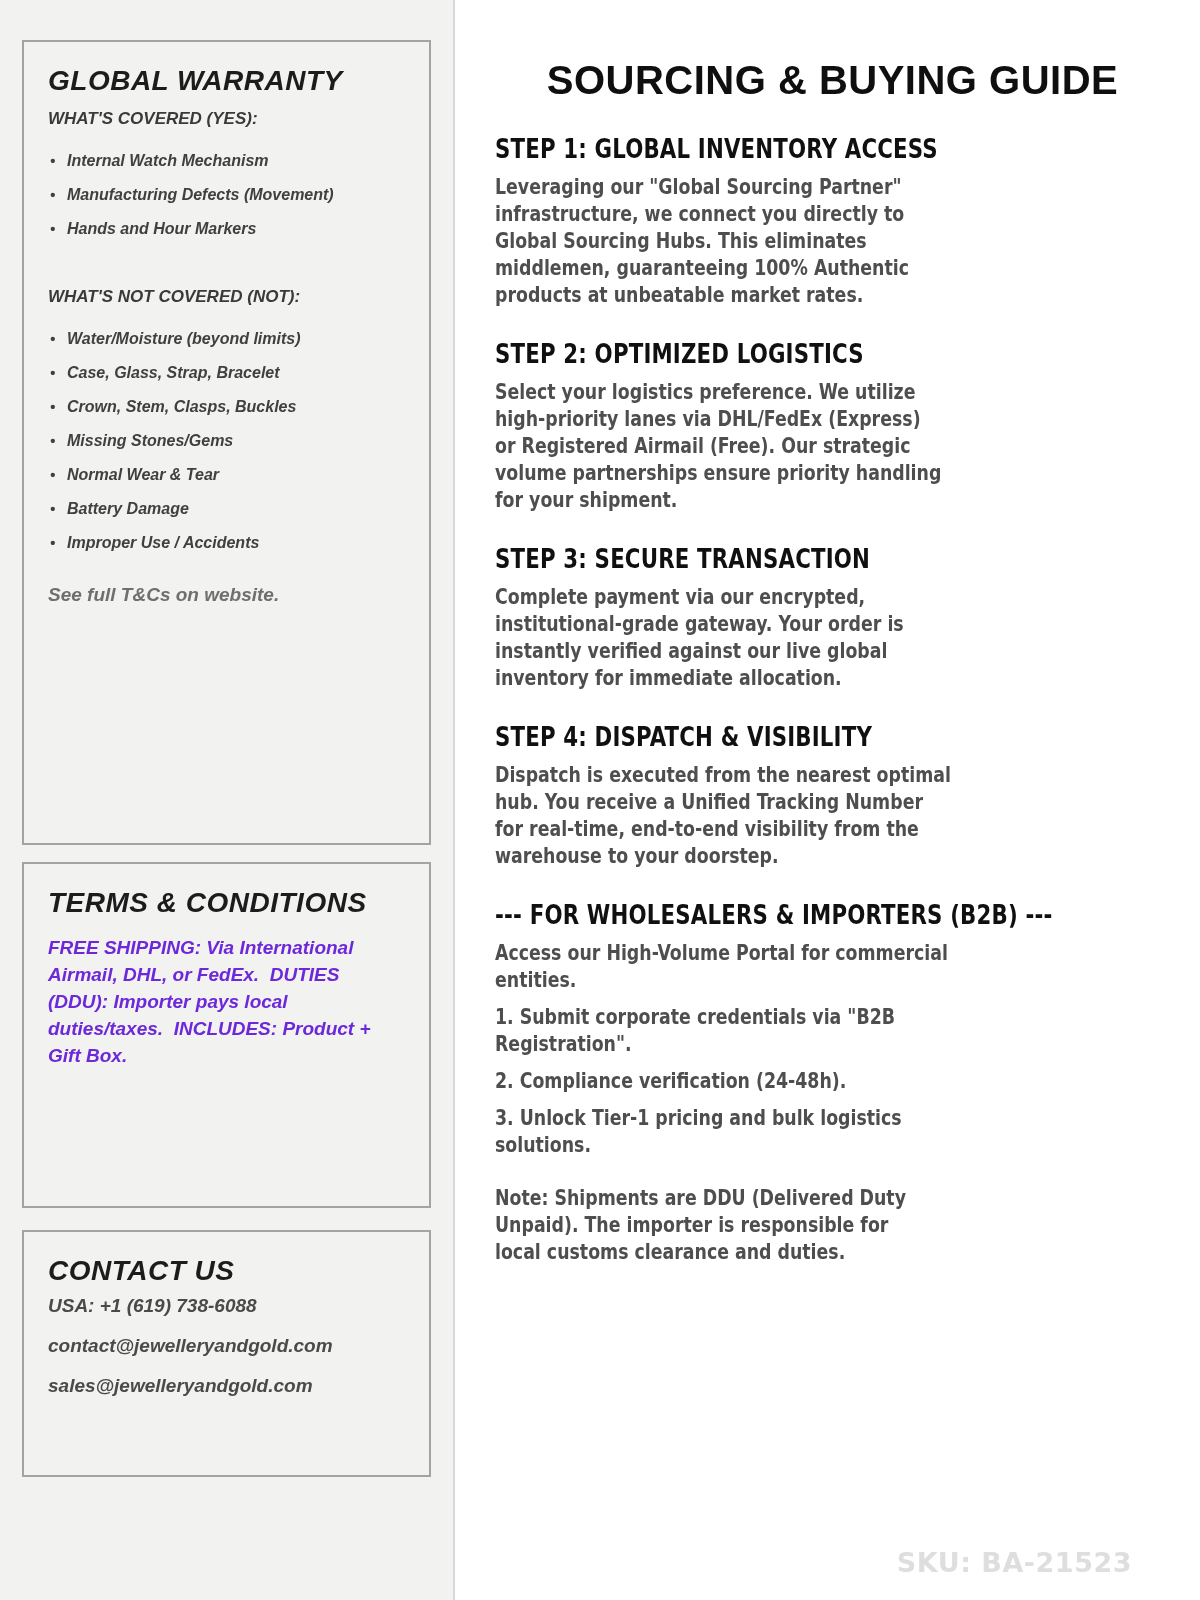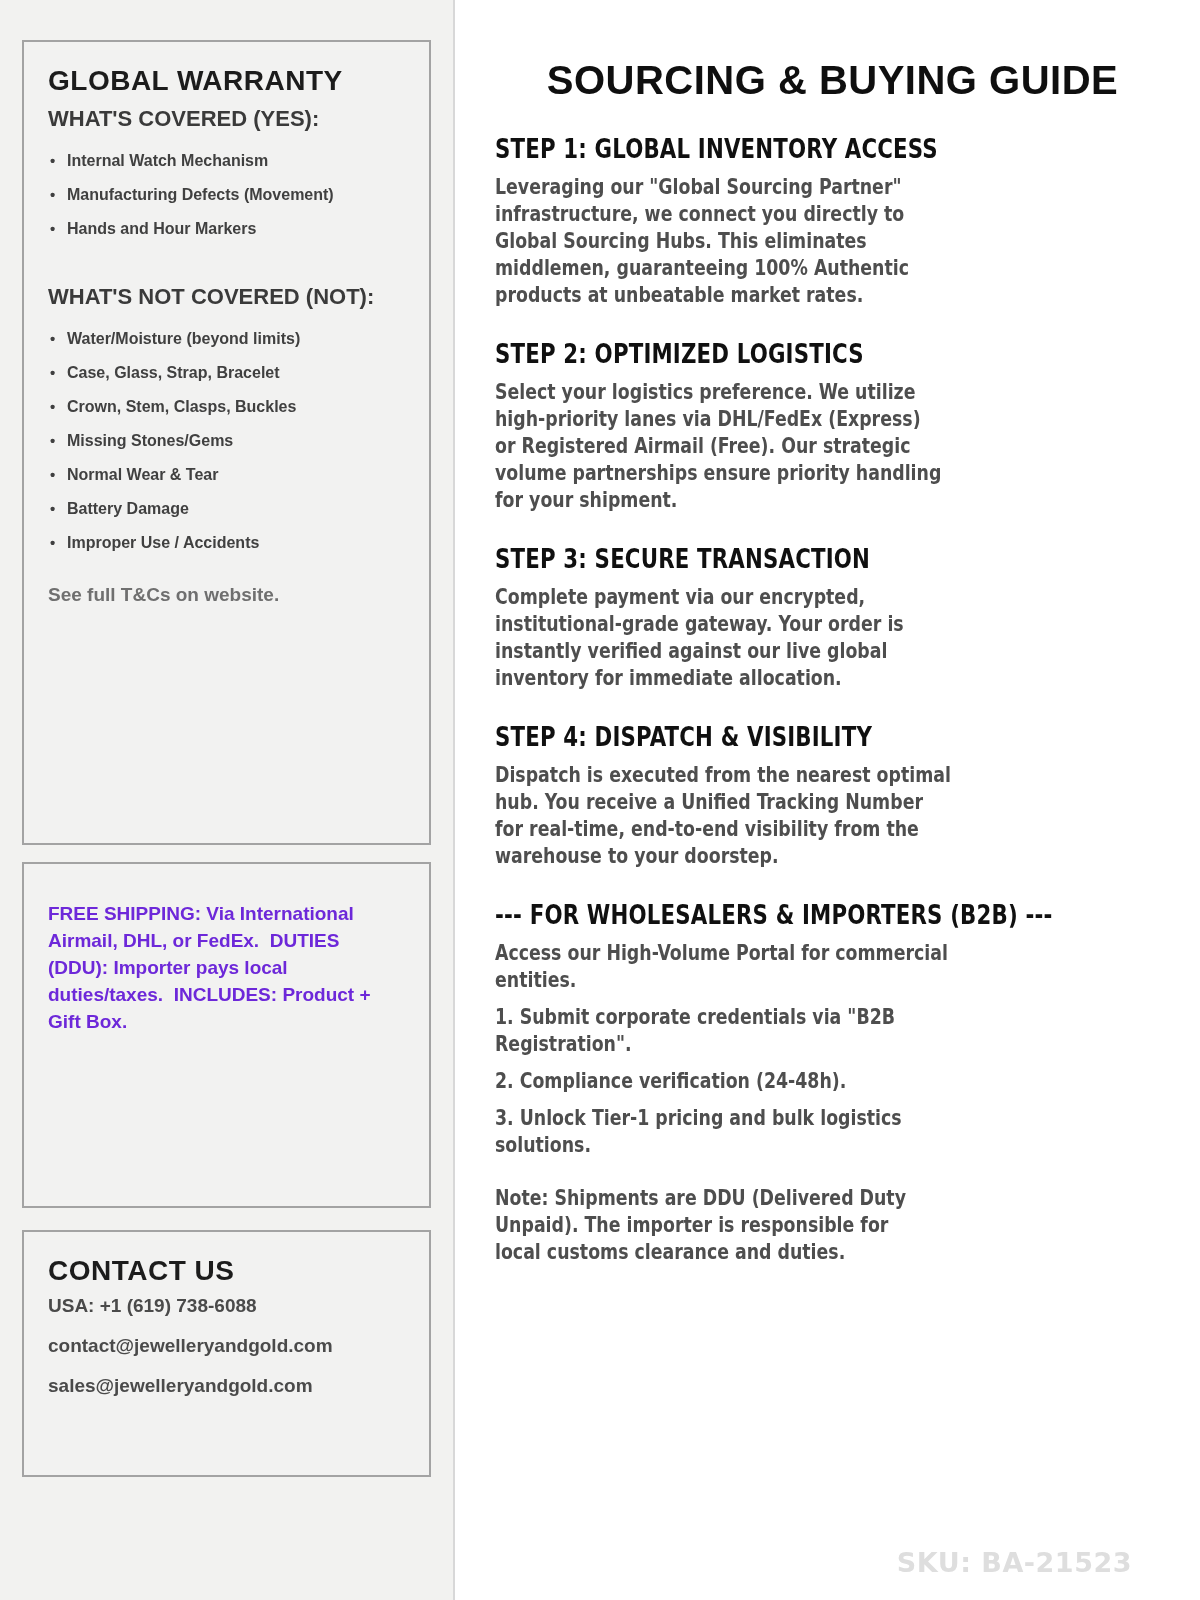--- a/index.html
+++ b/index.html
@@ -12,37 +12,38 @@
   }
   .page { width: 1200px; height: 1600px; display: flex; }
 
   
   .sidebar {
     width: 455px; height: 1600px;
     background: #f2f2f0;
     border-right: 2px solid #d8d8d8;
     padding: 40px 22px 0 22px;
     flex: 0 0 auto;
+    font-style: italic;
   }
   .card {
     background: #f2f2f1;
     border: 2px solid #a3a3a3;
     padding: 22px 24px;
     width: 100%;
   }
   .card-warranty { height: 805px; }
   .card-terms   { height: 346px; margin-top: 17px; }
   .card-contact { height: 247px; margin-top: 22px; }
 
   .card-title {
     font-size: 28px; font-weight: 800; color: #1c1c1c;
     letter-spacing: 0.5px; line-height: 34px;
   }
   .sub-heading {
-    font-size: 22px; font-weight: 700; color: #3a3a3a;
+    font-size: 17px; font-weight: 700; color: #3a3a3a;
     margin-top: 8px; line-height: 26px;
   }
   .sub-heading.second { margin-top: 38px; }
   ul.bullets { list-style: none; margin-top: 12px; }
   ul.bullets li {
     font-size: 16px; font-weight: 700; color: #404040;
     line-height: 34px; padding-left: 19px; position: relative;
   }
   ul.bullets li::before {
     content: "•"; position: absolute; left: 2px; top: 0;
@@ -121,20 +122,21 @@
         <li>Crown, Stem, Clasps, Buckles</li>
         <li>Missing Stones/Gems</li>
         <li>Normal Wear &amp; Tear</li>
         <li>Battery Damage</li>
         <li>Improper Use / Accidents</li>
       </ul>
       <p class="footnote">See full T&amp;Cs on website.</p>
     </section>
 
     <section class="card card-terms">
+      <h2 class="card-title">TERMS &amp; CONDITIONS</h2>
       <p class="terms-body">FREE SHIPPING: Via International
 Airmail, DHL, or FedEx.  DUTIES
 (DDU): Importer pays local
 duties/taxes.  INCLUDES: Product +
 Gift Box.</p>
     </section>
 
     <section class="card card-contact">
       <h2 class="card-title">CONTACT US</h2>
       <p class="contact-line first">USA: +1 (619) 738-6088</p>

